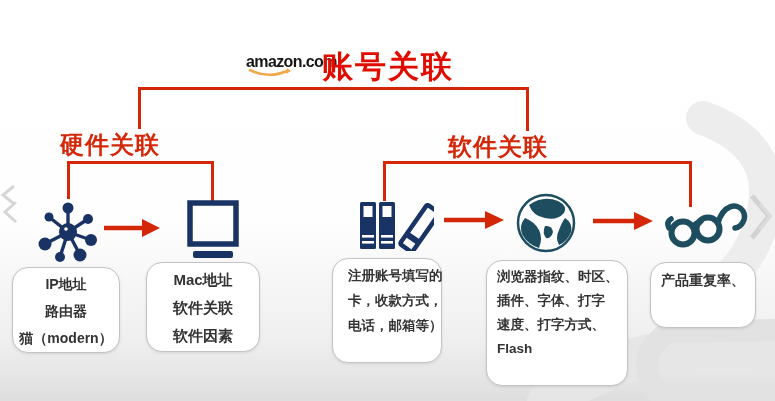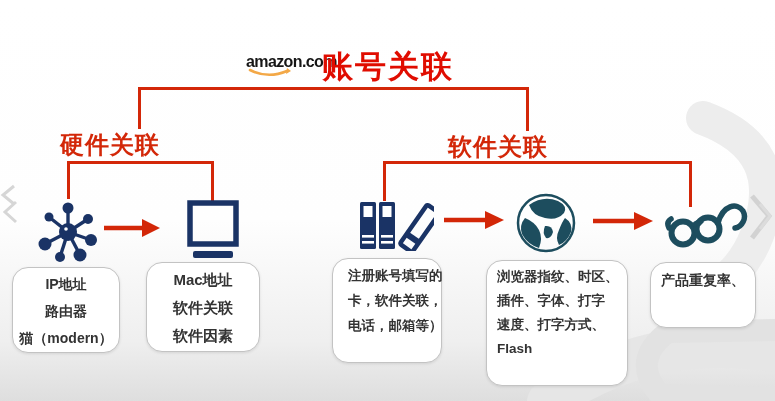--- a/index.html
+++ b/index.html
@@ -185,21 +185,21 @@
     </div>
 
     <div class="info-box box-center" style="left:146px;top:262px;width:114px;height:90px;font-size:15px;line-height:28px;padding-top:3px;">
       <div class="ln">Mac地址</div>
       <div class="ln">软件关联</div>
       <div class="ln">软件因素</div>
     </div>
 
     <div class="info-box box-left" style="left:332px;top:258px;width:110px;height:105px;font-size:13.5px;line-height:25px;padding:4px 0 0 15px;">
       <div class="ln">注册账号填写的</div>
-      <div class="ln">卡，软件关联，</div>
+      <div class="ln">卡，收款方式，</div>
       <div class="ln">电话，邮箱等）</div>
     </div>
 
     <div class="info-box box-left" style="left:486px;top:260px;width:142px;height:126px;font-size:13.5px;line-height:24px;padding:4px 0 0 10px;">
       <div class="ln">浏览器指纹、时区、</div>
       <div class="ln">插件、字体、打字</div>
       <div class="ln">速度、打字方式、</div>
       <div class="ln">Flash</div>
     </div>
 

